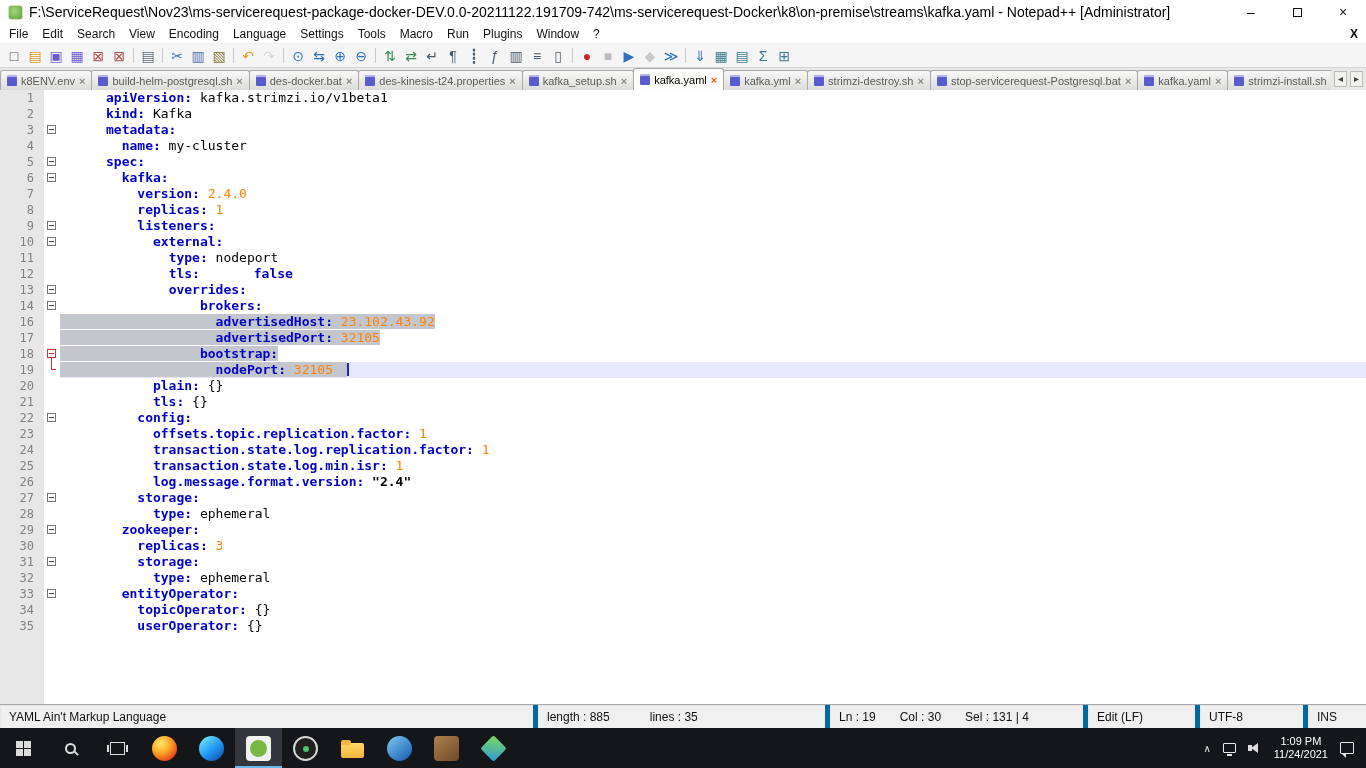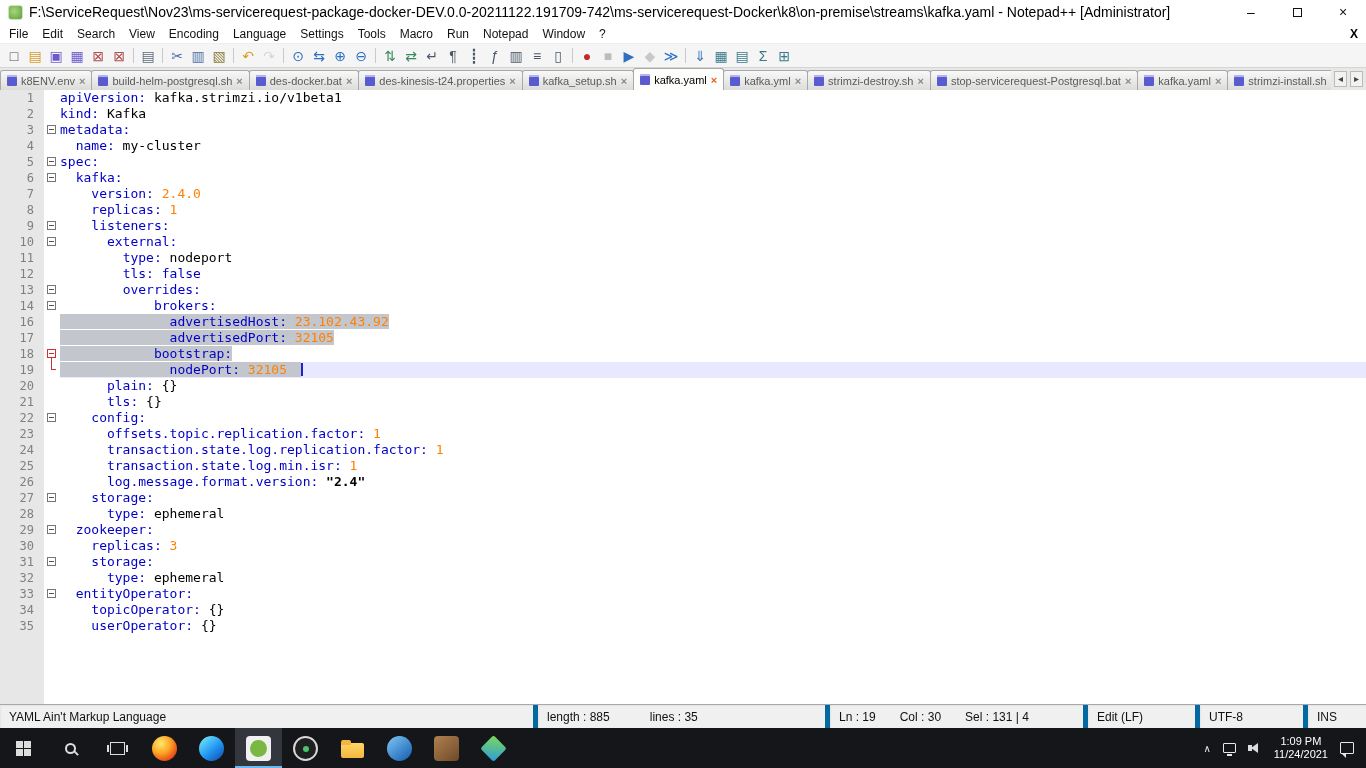--- a/index.html
+++ b/index.html
@@ -56,21 +56,21 @@
   .fbox::before { content: ""; position: absolute; left: 1px; top: 3px; width: 5px; height: 1px; background: #555; }
   .fbox.red { border-color: #d03030; }
   .fbox.red::before { background: #d03030; }
   .fbox.red::after { content: ""; position: absolute; left: 3px; top: 8px; width: 1px; height: 7px; background: #d03030; }
   .ftail { position: absolute; left: 7px; top: 0; width: 5px; height: 8px;
     border-left: 1px solid #d03030; border-bottom: 1px solid #d03030; }
   .ed-text { flex: 1; font-size: 13px; white-space: pre; color: #000; }
   .ed-text.cur { background: #e8e8ff; }
   .sel { background: #c3c7cd; }
   .sel.noext { padding-right: 14px; }
-  .tk-k { color: #0000c8; font-weight: normal; }
+  .tk-k { color: #0000c8; font-weight: bold; margin-left: 46px; }
   .tk-n { color: #ff8000; }
   .tk-s { font-weight: bold; }
   .caret { display: inline-block; width: 2px; height: 13px; background: #2222cc; vertical-align: -2px; }
 
   
   .statusbar { height: 24px; background: #f0f0f0; border-top: 1px solid #a8a8a8; display: flex;
     align-items: stretch; font-size: 12px; color: #111; }
   .sseg { display: flex; align-items: center; padding: 0 9px; border-right: 5px solid #0369a1;
     box-shadow: inset 1px 1px 2px rgba(0,0,0,.05); white-space: nowrap; }
   .s1 { flex: 1; }
@@ -147,21 +147,21 @@
         <span class="menu-item">File</span>
         <span class="menu-item">Edit</span>
         <span class="menu-item">Search</span>
         <span class="menu-item">View</span>
         <span class="menu-item">Encoding</span>
         <span class="menu-item">Language</span>
         <span class="menu-item">Settings</span>
         <span class="menu-item">Tools</span>
         <span class="menu-item">Macro</span>
         <span class="menu-item">Run</span>
-        <span class="menu-item">Notepad</span>
+        <span class="menu-item">Plugins</span>
         <span class="menu-item">Window</span>
         <span class="menu-item">?</span>
       </div>
     <span class="menu-close-x">X</span>
   </div>
 
   <div class="toolbar" id="toolbar">
       <span class="tbi" style="color: rgb(80, 80, 80);">□</span>
       <span class="tbi" style="color: rgb(215, 154, 39);">▤</span>
       <span class="tbi" style="color: rgb(106, 90, 205);">▣</span>

